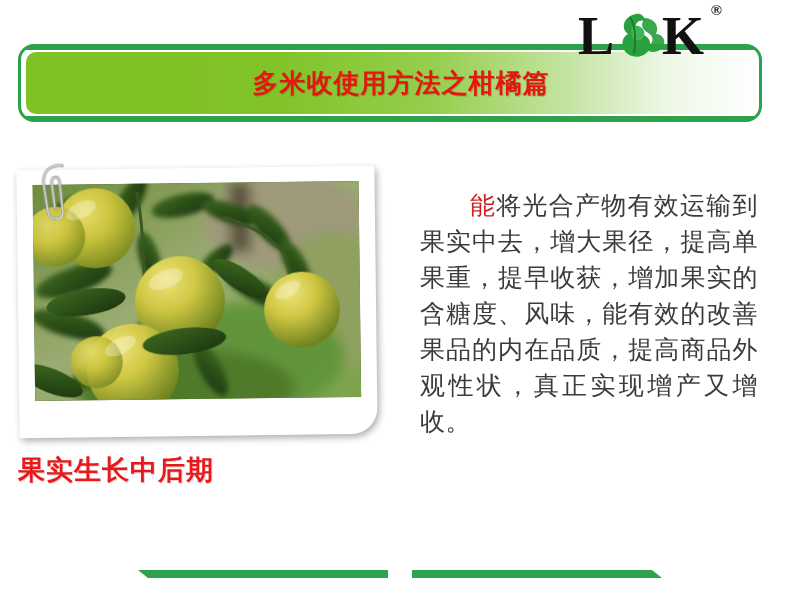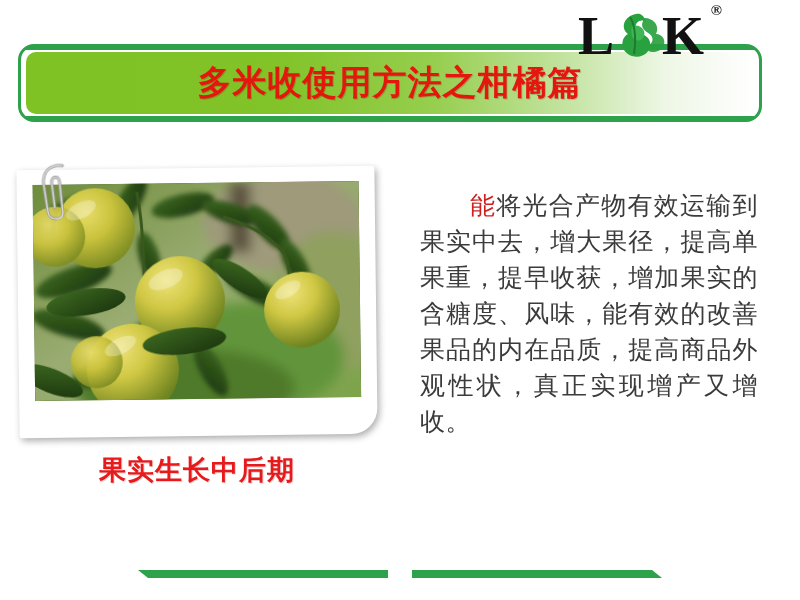--- a/index.html
+++ b/index.html
@@ -67,26 +67,27 @@
   .banner-title {
     position: absolute;
     left: 26px;
     top: 52px;
     width: 728px;
     height: 62px;
     display: flex;
     align-items: center;
     justify-content: center;
     font-family: "DejaVu Sans", "Liberation Sans", sans-serif;
-    font-size: 34px;
+    font-size: 26px;
     font-weight: bold;
     letter-spacing: 1px;
     color: #e4170e;
     text-shadow: 1px 1px 0 rgba(120,0,0,0.22);
     white-space: nowrap;
+    padding-left: 11px;
   }
 
   
   .logo {
     position: absolute;
     right: 92px;
     top: 4px;
     width: 130px;
     height: 62px;
   }
@@ -130,21 +131,21 @@
     width: 46px;
     height: 66px;
     z-index: 5;
   }
 
   .photo-caption {
     position: absolute;
     left: 18px;
     top: 452px;
     width: 358px;
-    text-align: center;
+    text-align: left;
     font-family: Liberation Mono, monospace;
     font-size: 27px;
     font-weight: bold;
     color: #e8191b;
     letter-spacing: 1px;
     text-shadow: 1px 1px 0 rgba(120,0,0,0.18);
   }
 
   
   .body-text {

